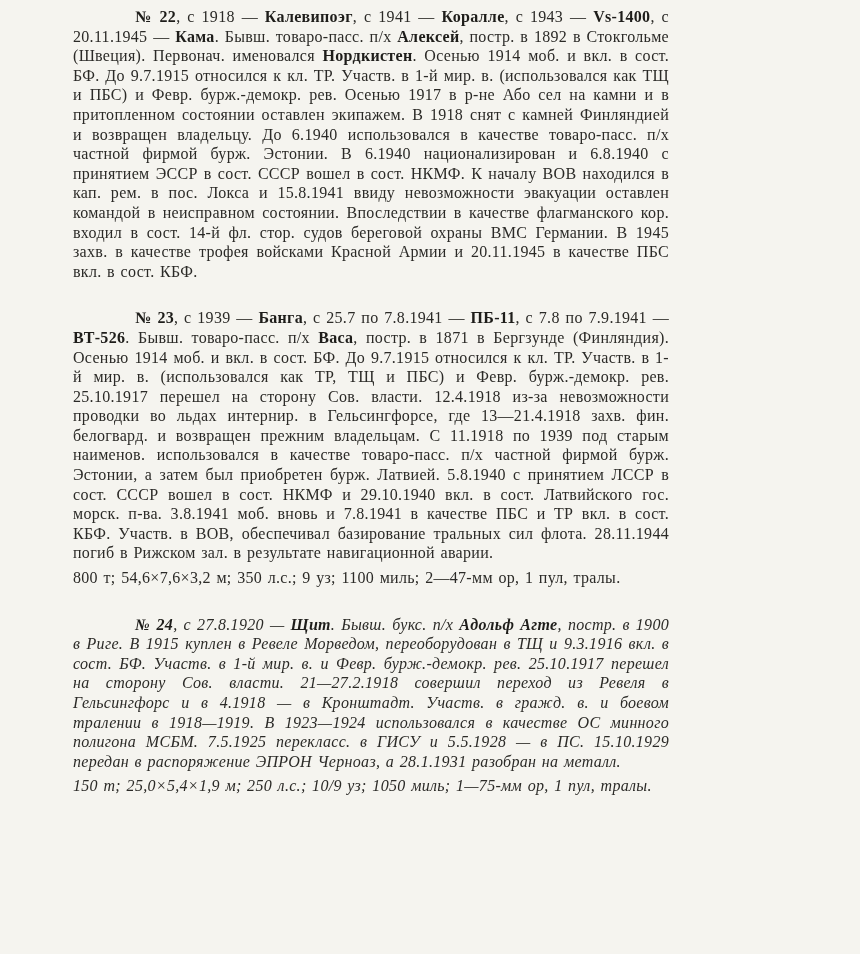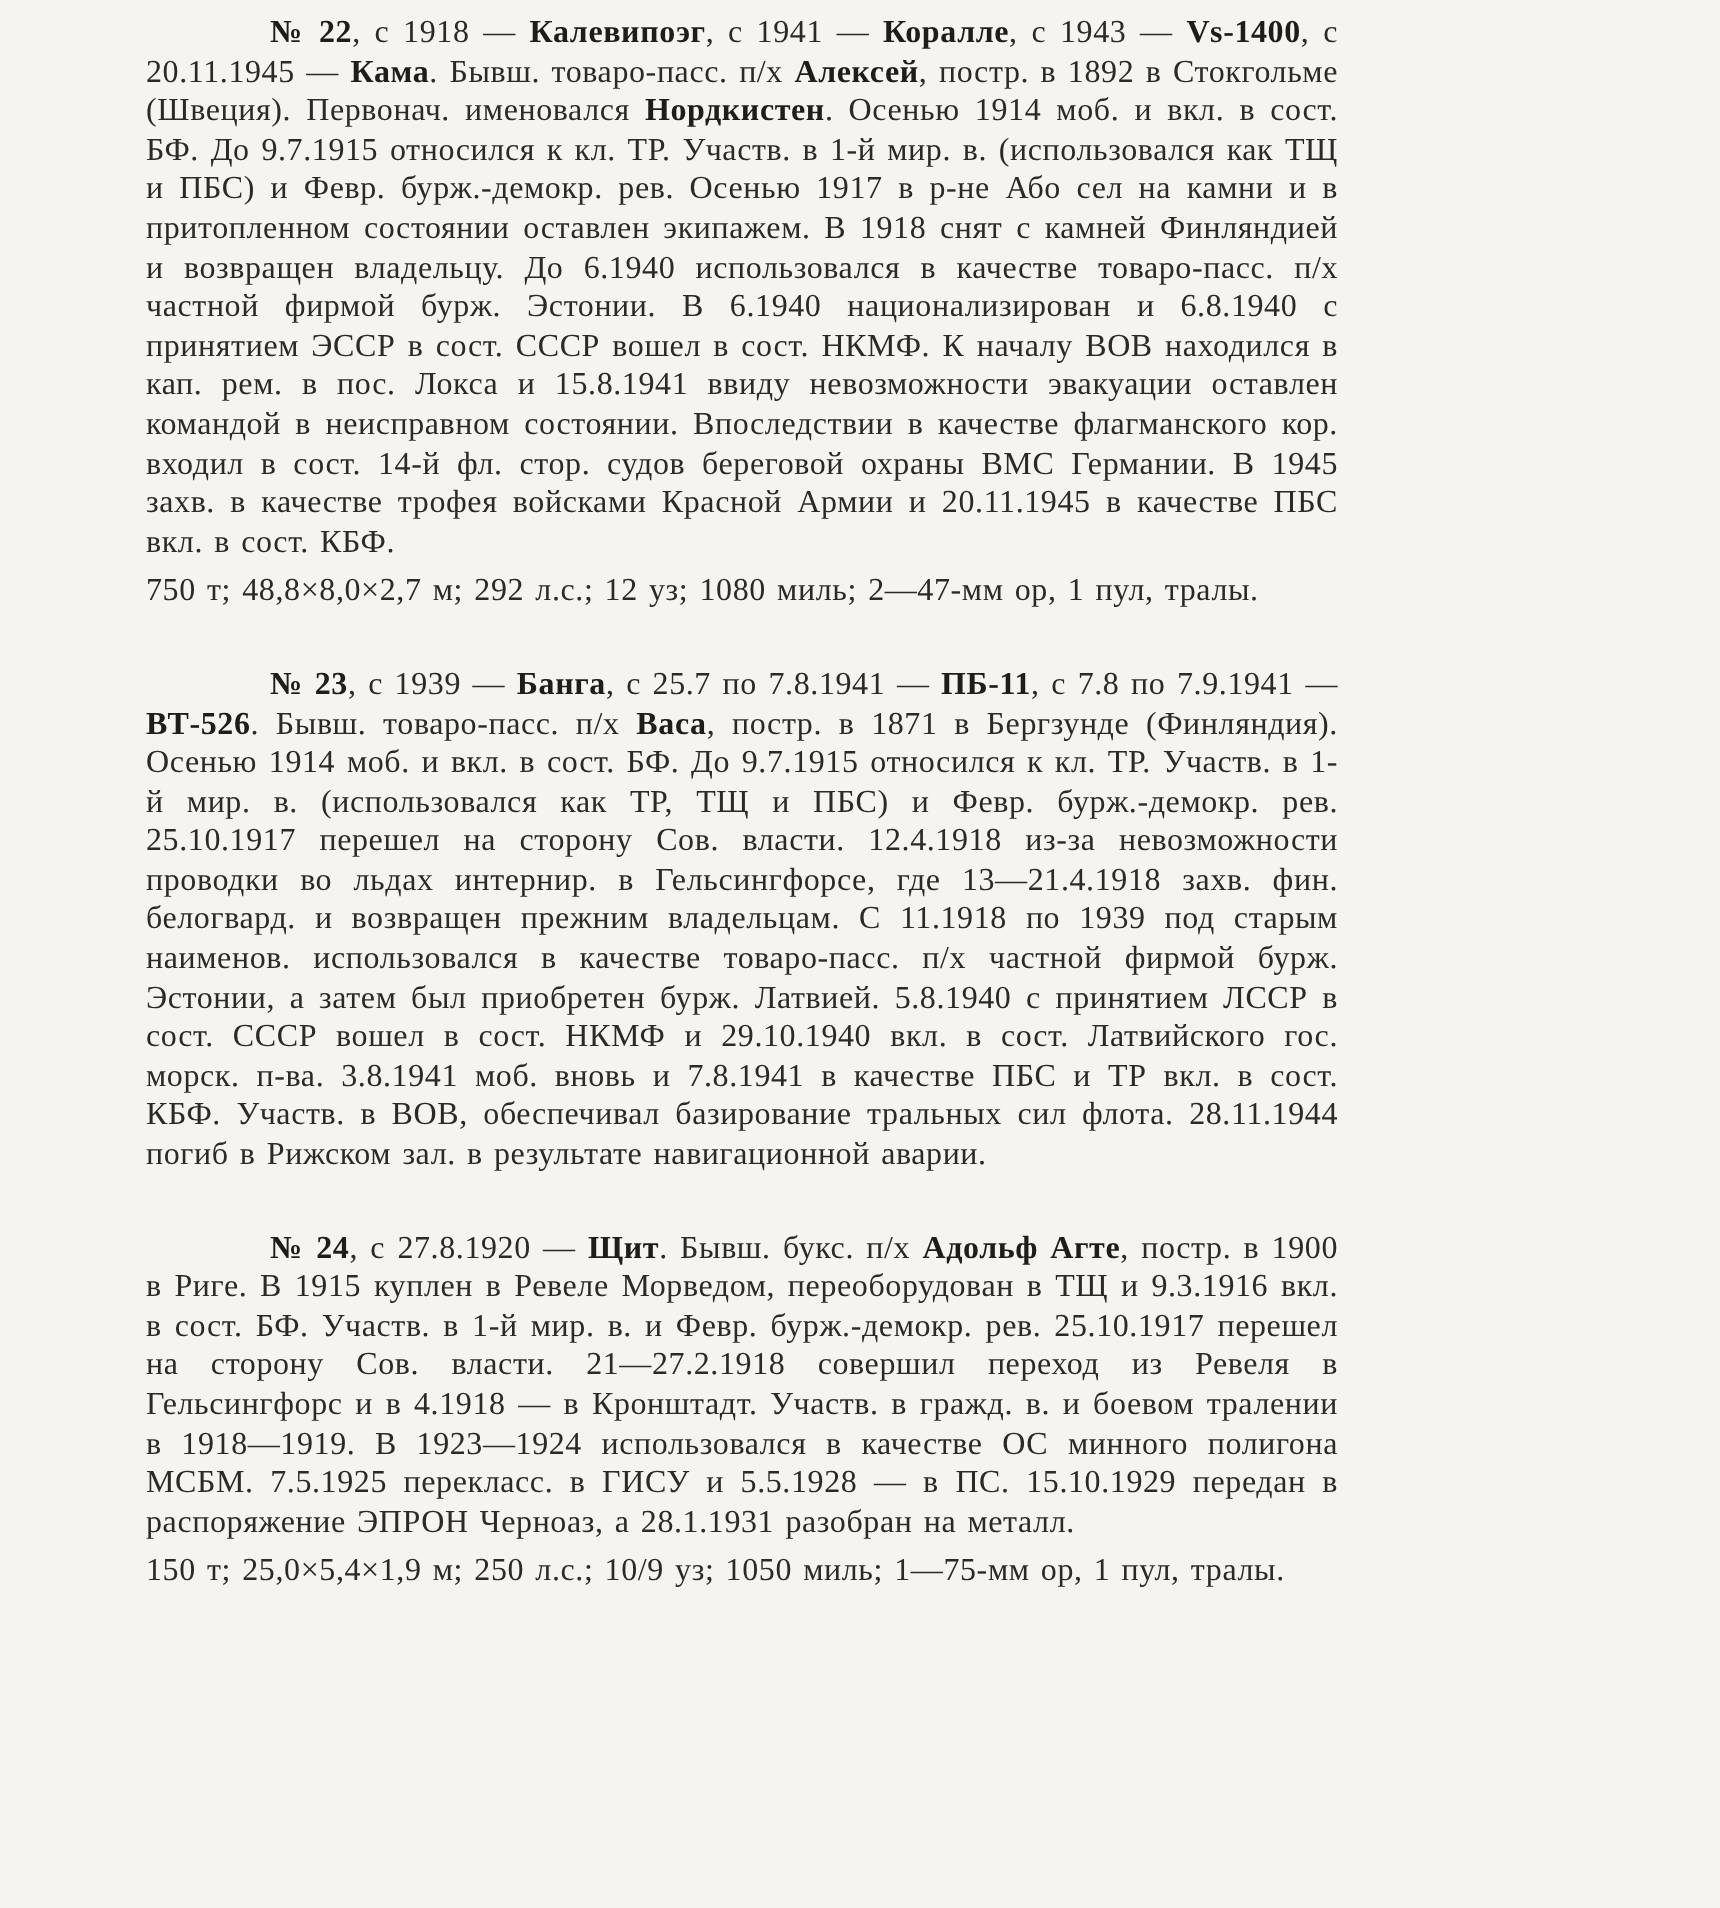--- a/index.html
+++ b/index.html
@@ -22,20 +22,21 @@
     text-align: justify;
     letter-spacing: 0.3px;
     word-spacing: 1.3px;
     overflow: hidden;
   }
   .entry {
     margin: 0 0 27px 0;
   }
   .entry:last-child {
     margin-bottom: 16px;
+    font-style: italic;
   }
   .page p {
     margin: 0;
   }
   p.body-paragraph {
     text-indent: 62px;
   }
   p.specs-paragraph {
     margin-top: 5px;
   }
@@ -43,22 +44,22 @@
     font-weight: 700;
     color: #1e1d1a;
   }
 </style>
 </head>
 <body>
 
 <main class="page" style="background: rgb(245, 244, 239); color: rgb(43, 42, 39);">
     <article class="entry">
       <p class="body-paragraph"><span class="bold">№ 22</span><span>, с 1918 — </span><span class="bold">Калевипоэг</span><span>, с 1941 — </span><span class="bold">Коралле</span><span>, с 1943 — </span><span class="bold">Vs-1400</span><span>, с 20.11.1945 — </span><span class="bold">Кама</span><span>. Бывш. товаро-пасс. п/х </span><span class="bold">Алексей</span><span>, постр. в 1892 в Стокгольме (Швеция). Первонач. именовался </span><span class="bold">Нордкистен</span><span>. Осенью 1914 моб. и вкл. в сост. БФ. До 9.7.1915 относился к кл. ТР. Участв. в 1-й мир. в. (использовался как ТЩ и ПБС) и Февр. бурж.-демокр. рев. Осенью 1917 в р-не Або сел на камни и в притопленном состоянии оставлен экипажем. В 1918 снят с камней Финляндией и возвращен владельцу. До 6.1940 использовался в качестве товаро-пасс. п/х частной фирмой бурж. Эстонии. В 6.1940 национализирован и 6.8.1940 с принятием ЭССР в сост. СССР вошел в сост. НКМФ. К началу ВОВ находился в кап. рем. в пос. Локса и 15.8.1941 ввиду невозможности эвакуации оставлен командой в неисправном состоянии. Впоследствии в качестве флагманского кор. входил в сост. 14-й фл. стор. судов береговой охраны ВМС Германии. В 1945 захв. в качестве трофея войсками Красной Армии и 20.11.1945 в качестве ПБС вкл. в сост. КБФ.</span></p>
-      <p class="specs-paragraph">750 т; 48,8×8,0×2,7 м; 292 л.с.; 12 уз; 1080 миль; 2—47-мм ор, 1 пул, тралы.</p>
     </article>
     <article class="entry">
       <p class="body-paragraph"><span class="bold">№ 23</span><span>, с 1939 — </span><span class="bold">Банга</span><span>, с 25.7 по 7.8.1941 — </span><span class="bold">ПБ-11</span><span>, с 7.8 по 7.9.1941 — </span><span class="bold">ВТ-526</span><span>. Бывш. товаро-пасс. п/х </span><span class="bold">Васа</span><span>, постр. в 1871 в Бергзунде (Финляндия). Осенью 1914 моб. и вкл. в сост. БФ. До 9.7.1915 относился к кл. ТР. Участв. в 1-й мир. в. (использовался как ТР, ТЩ и ПБС) и Февр. бурж.-демокр. рев. 25.10.1917 перешел на сторону Сов. власти. 12.4.1918 из-за невозможности проводки во льдах интернир. в Гельсингфорсе, где 13—21.4.1918 захв. фин. белогвард. и возвращен прежним владельцам. С 11.1918 по 1939 под старым наименов. использовался в качестве товаро-пасс. п/х частной фирмой бурж. Эстонии, а затем был приобретен бурж. Латвией. 5.8.1940 с принятием ЛССР в сост. СССР вошел в сост. НКМФ и 29.10.1940 вкл. в сост. Латвийского гос. морск. п-ва. 3.8.1941 моб. вновь и 7.8.1941 в качестве ПБС и ТР вкл. в сост. КБФ. Участв. в ВОВ, обеспечивал базирование тральных сил флота. 28.11.1944 погиб в Рижском зал. в результате навигационной аварии.</span></p>
+      <p class="specs-paragraph">800 т; 54,6×7,6×3,2 м; 350 л.с.; 9 уз; 1100 миль; 2—47-мм ор, 1 пул, тралы.</p>
     </article>
     <article class="entry">
       <p class="body-paragraph"><span class="bold">№ 24</span><span>, с 27.8.1920 — </span><span class="bold">Щит</span><span>. Бывш. букс. п/х </span><span class="bold">Адольф Агте</span><span>, постр. в 1900 в Риге. В 1915 куплен в Ревеле Морведом, переоборудован в ТЩ и 9.3.1916 вкл. в сост. БФ. Участв. в 1-й мир. в. и Февр. бурж.-демокр. рев. 25.10.1917 перешел на сторону Сов. власти. 21—27.2.1918 совершил переход из Ревеля в Гельсингфорс и в 4.1918 — в Кронштадт. Участв. в гражд. в. и боевом тралении в 1918—1919. В 1923—1924 использовался в качестве ОС минного полигона МСБМ. 7.5.1925 перекласс. в ГИСУ и 5.5.1928 — в ПС. 15.10.1929 передан в распоряжение ЭПРОН Черноаз, а 28.1.1931 разобран на металл.</span></p>
       <p class="specs-paragraph">150 т; 25,0×5,4×1,9 м; 250 л.с.; 10/9 уз; 1050 миль; 1—75-мм ор, 1 пул, тралы.</p>
     </article>
   </main>
 
 </body></html>

